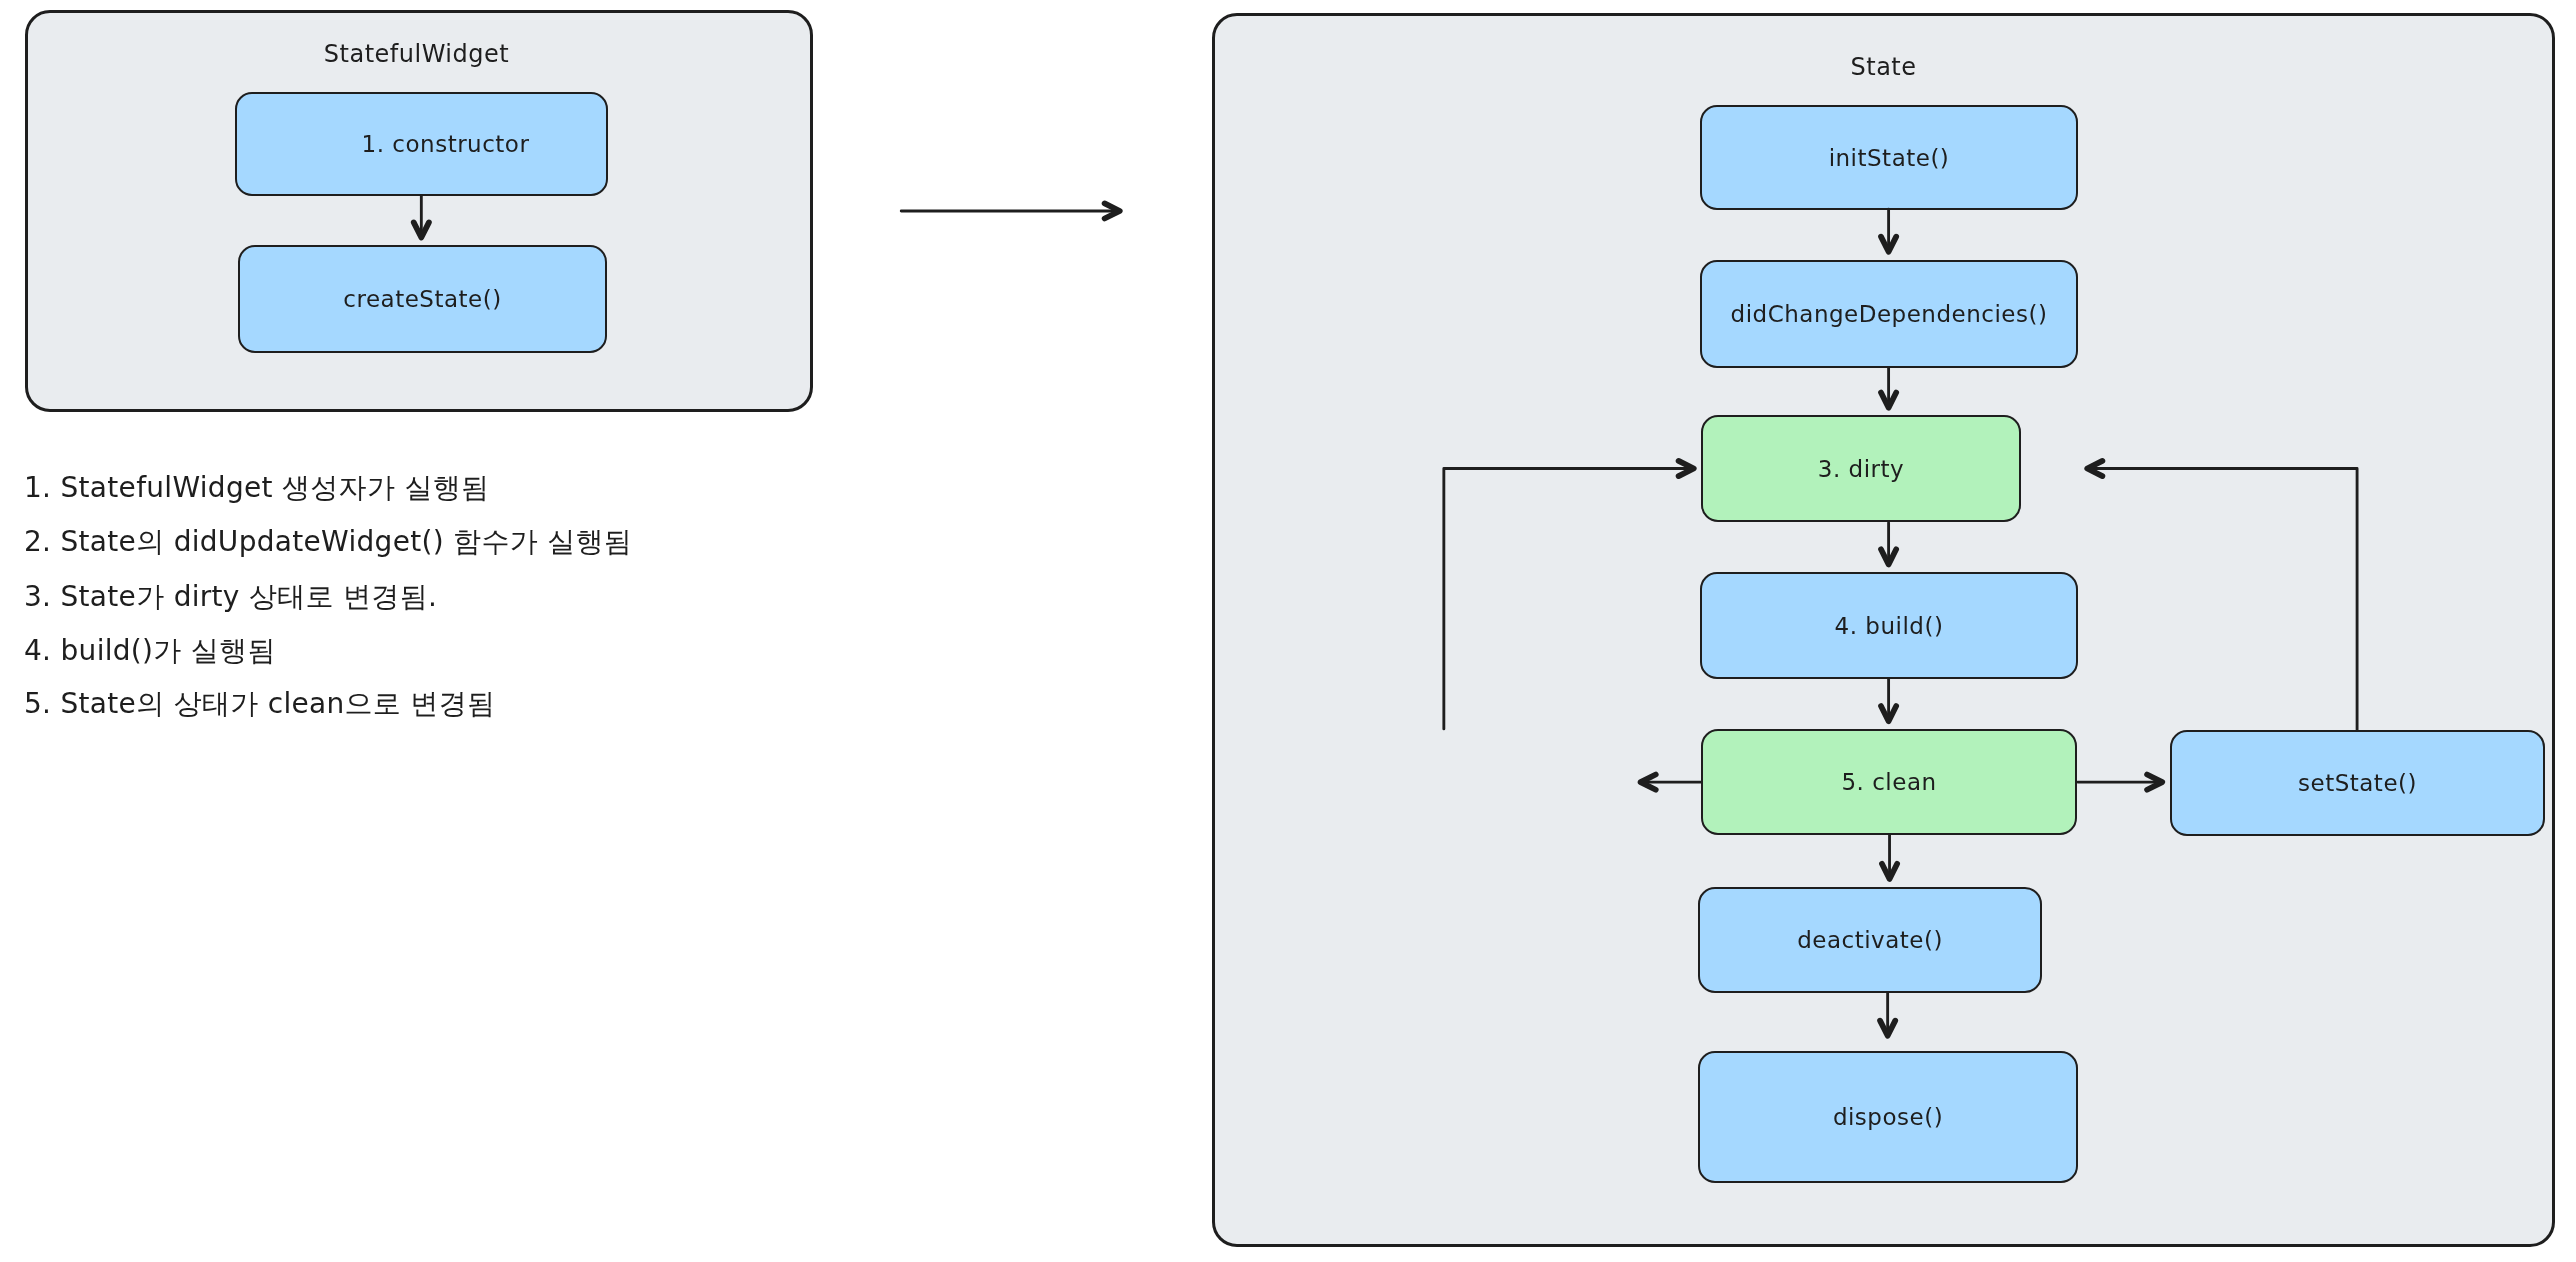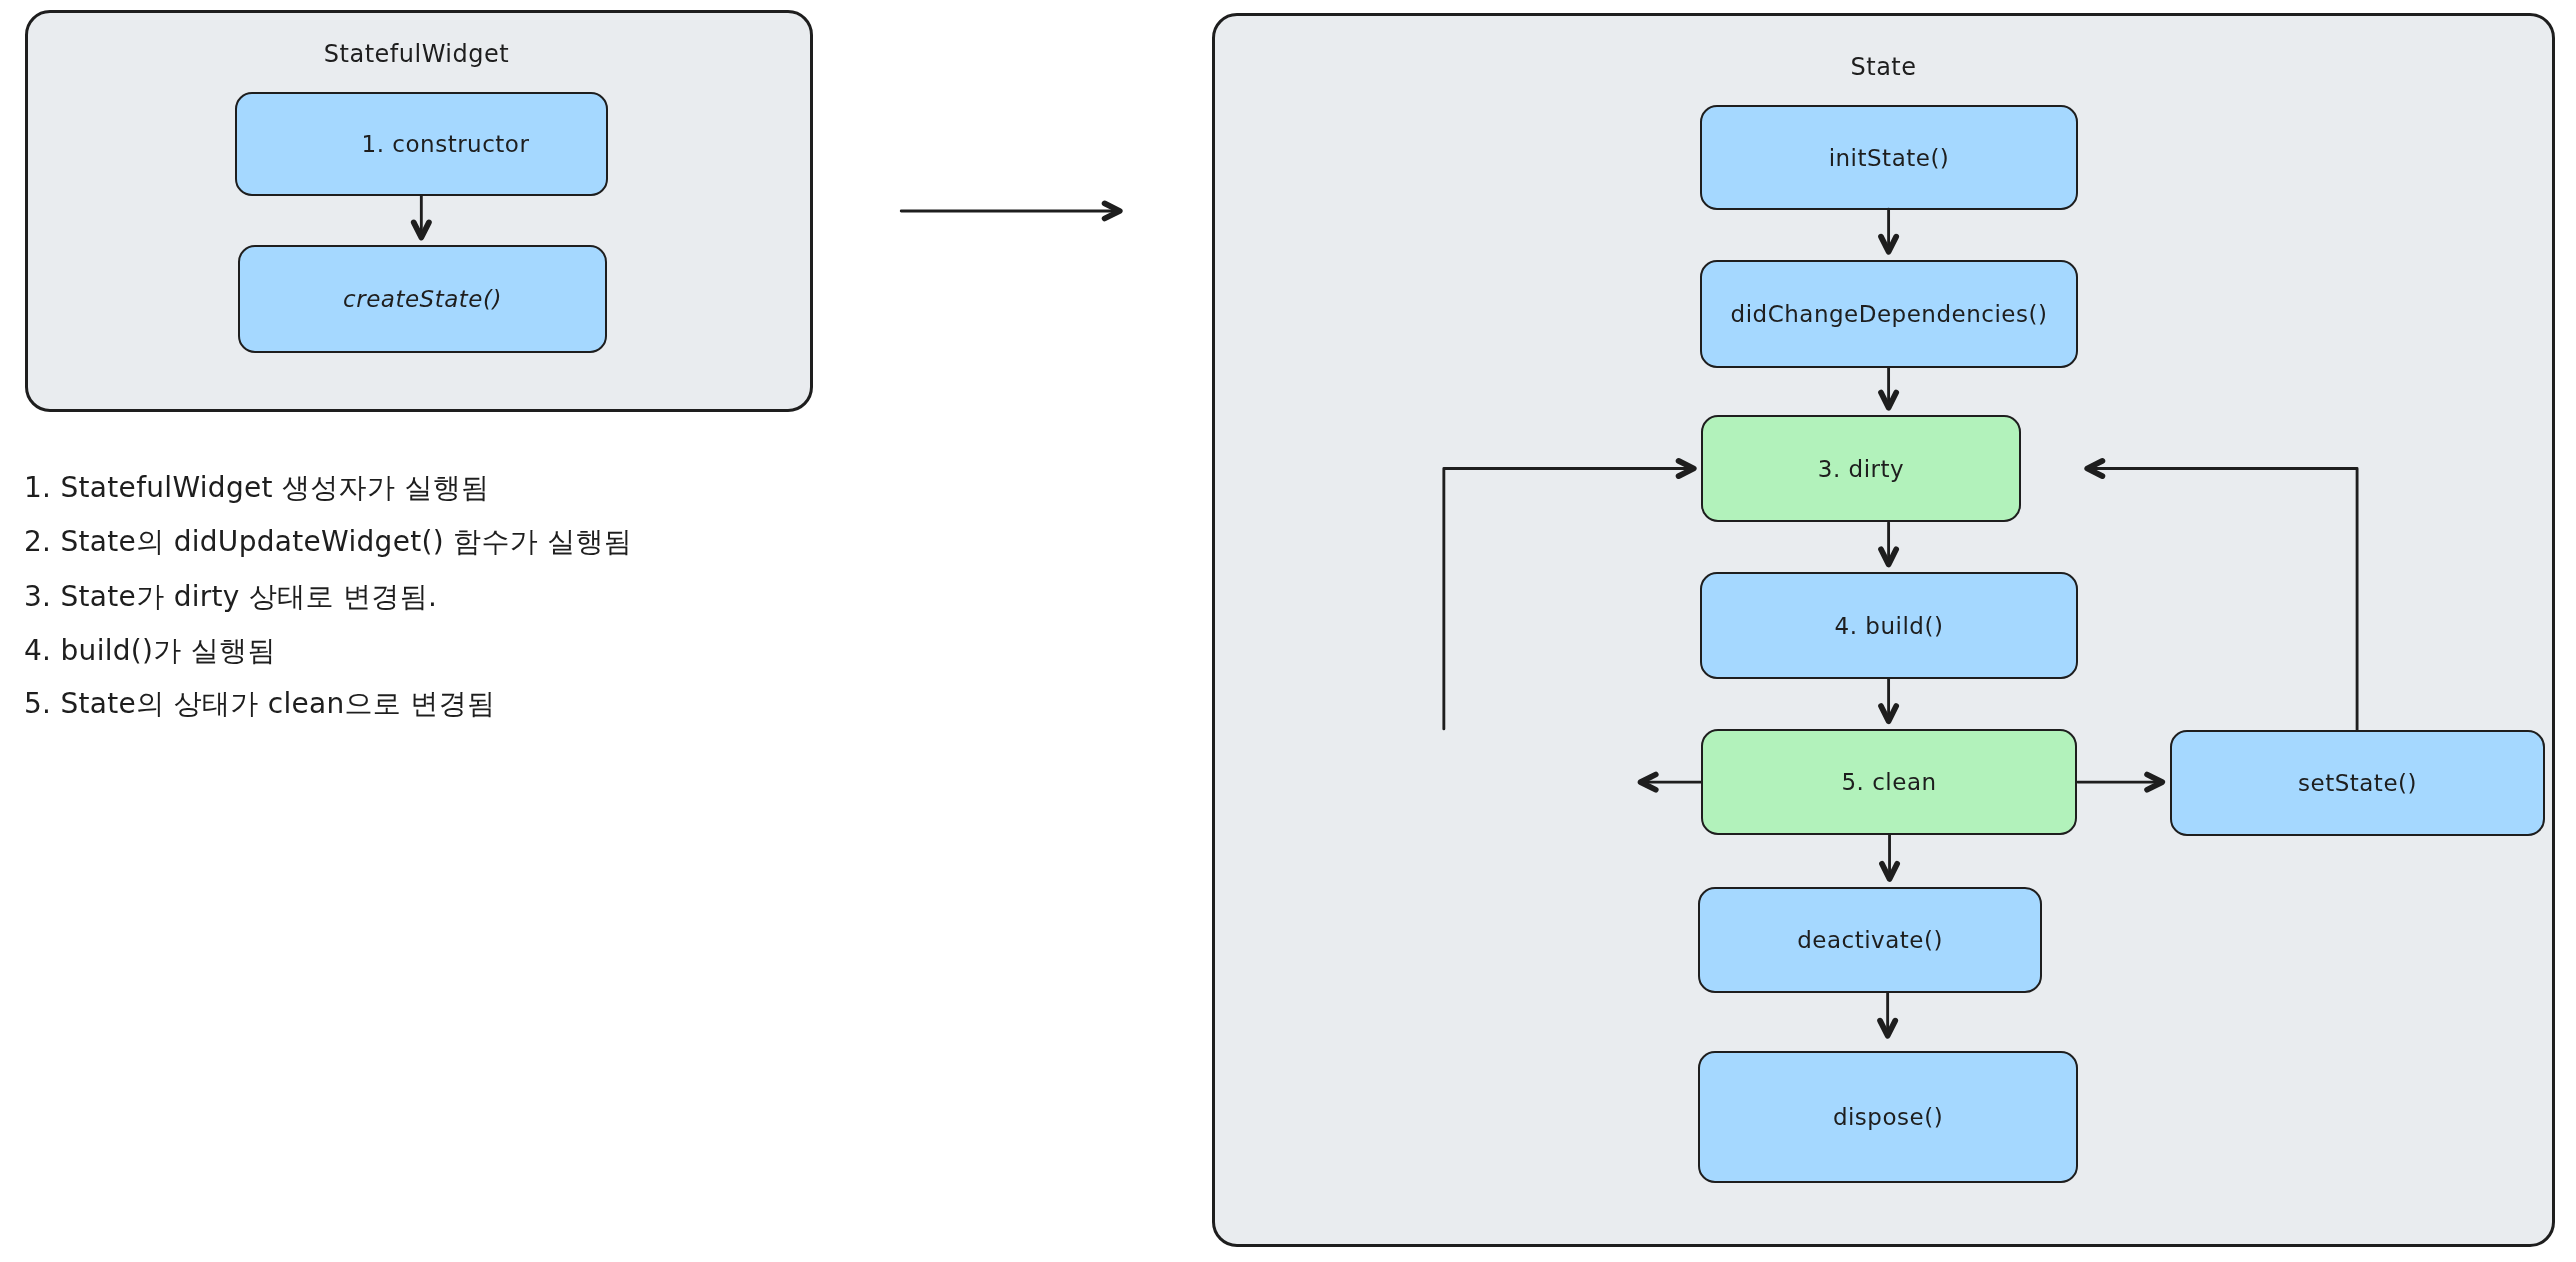--- a/index.html
+++ b/index.html
@@ -25,21 +25,21 @@
 </style>
 </head>
 <body>
 
 <div class="canvas">
 
   <div class="panel" style="left:25px;top:9.5px;width:788px;height:402px;"></div>
   <div class="panel-title" style="left:25px;top:40px;width:783px;">StatefulWidget</div>
 
   <div class="node" style="left:235px;top:92px;width:373px;height:104px;padding-left:48px;">1. constructor</div>
-  <div class="node" style="left:238px;top:245px;width:369px;height:108px;font-style:italic;">createState()</div>
+  <div class="node" style="left:238px;top:245px;width:369px;height:108px;">createState()</div>
 
   <div class="panel" style="left:1212px;top:13.3px;width:1343px;height:1234px;"></div>
   <div class="panel-title" style="left:1212px;top:53px;width:1343px;">State</div>
 
   <div class="node" style="left:1700px;top:105px;width:378px;height:105px;">initState()</div>
   <div class="node" style="left:1700px;top:260px;width:378px;height:108px;text-align:center;">didChangeDependencies()</div>
   <div class="node green" style="left:1701px;top:415px;width:320px;height:107px;">3. dirty</div>
   <div class="node" style="left:1700px;top:572px;width:378px;height:107px;">4. build()</div>
   <div class="node green" style="left:1701px;top:729px;width:376px;height:106px;">5. clean</div>
   <div class="node" style="left:2170px;top:730px;width:375px;height:106px;">setState()</div>

